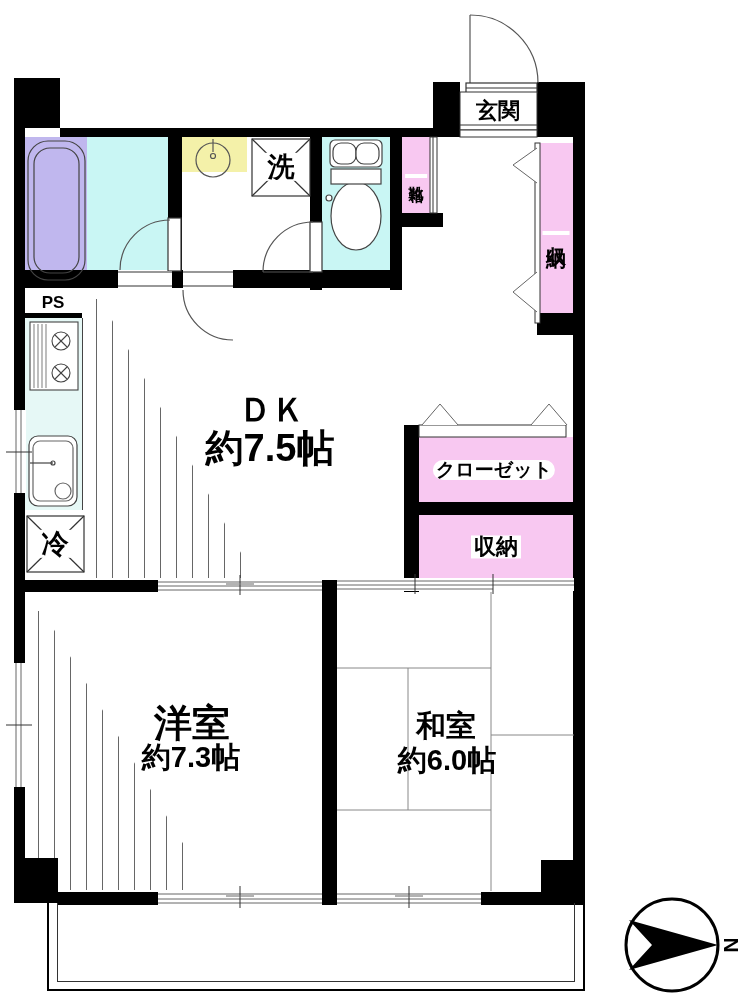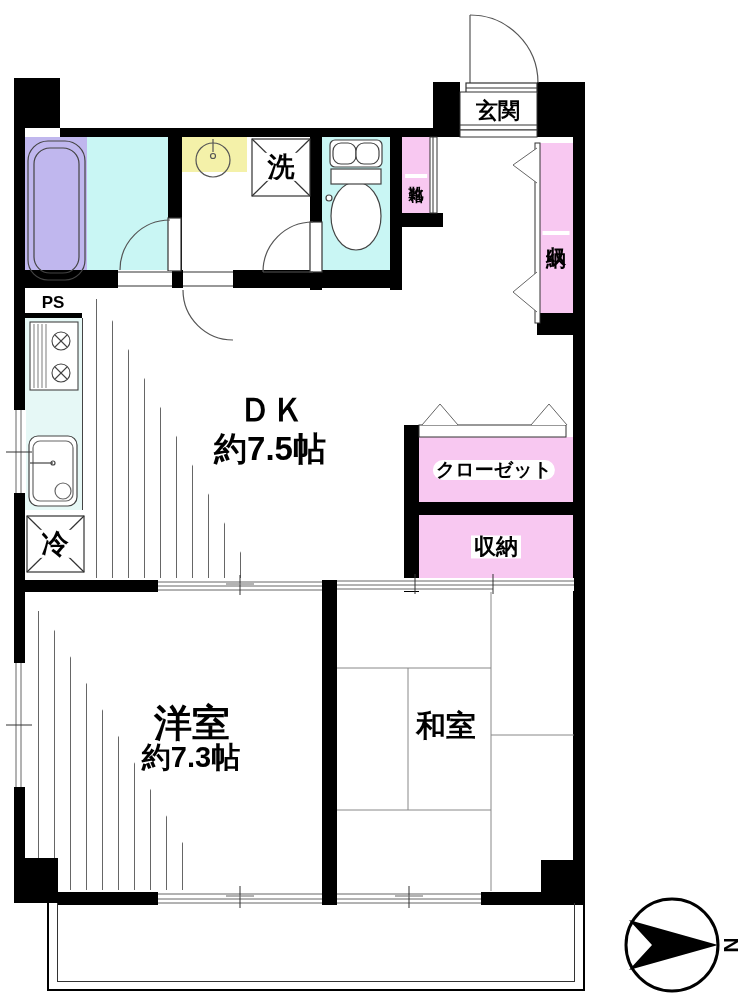--- a/index.html
+++ b/index.html
@@ -232,21 +232,22 @@
     </g>
   </svg>
 
   <span class="lbl" style="left:498px;top:111px;font-size:22px;">玄関</span>
   <span class="lbl vert onwhite" style="left:416px;top:176px;font-size:15px;">靴箱</span>
   <span class="lbl vert onwhite" style="left:556px;top:233px;font-size:20px;">収納</span>
   <span class="lbl onwhite" style="left:281px;top:167px;font-size:27px;">洗</span>
   <span class="lbl" style="left:53px;top:303px;font-size:17px;">PS</span>
   <span class="lbl onwhite" style="left:55px;top:544px;font-size:27px;">冷</span>
   <span class="lbl" style="left:272px;top:410px;font-size:33px;">ＤＫ</span>
-  <span class="lbl" style="left:270px;top:449px;font-size:33px;">約7.5帖</span>
+  <span class="lbl" style="left:270px;top:449px;font-size:38px;">約7.5帖</span>
   <span class="lbl onwhite" style="left:494px;top:470px;font-size:19px;border-radius:10px;">クローゼット</span>
   <span class="lbl onwhite" style="left:496px;top:547px;font-size:22px;">収納</span>
   <span class="lbl" style="left:192px;top:724px;font-size:38px;">洋室</span>
   <span class="lbl" style="left:191px;top:757px;font-size:29px;">約7.3帖</span>
   <span class="lbl" style="left:446px;top:726px;font-size:30px;text-align:right;">和室</span>
+  <span class="lbl" style="left:447px;top:760px;font-size:29px;">約6.0帖</span>
   <span class="compass-n" style="left:731px;top:945px;">N</span>
 
 </div>
 
 </body></html>

